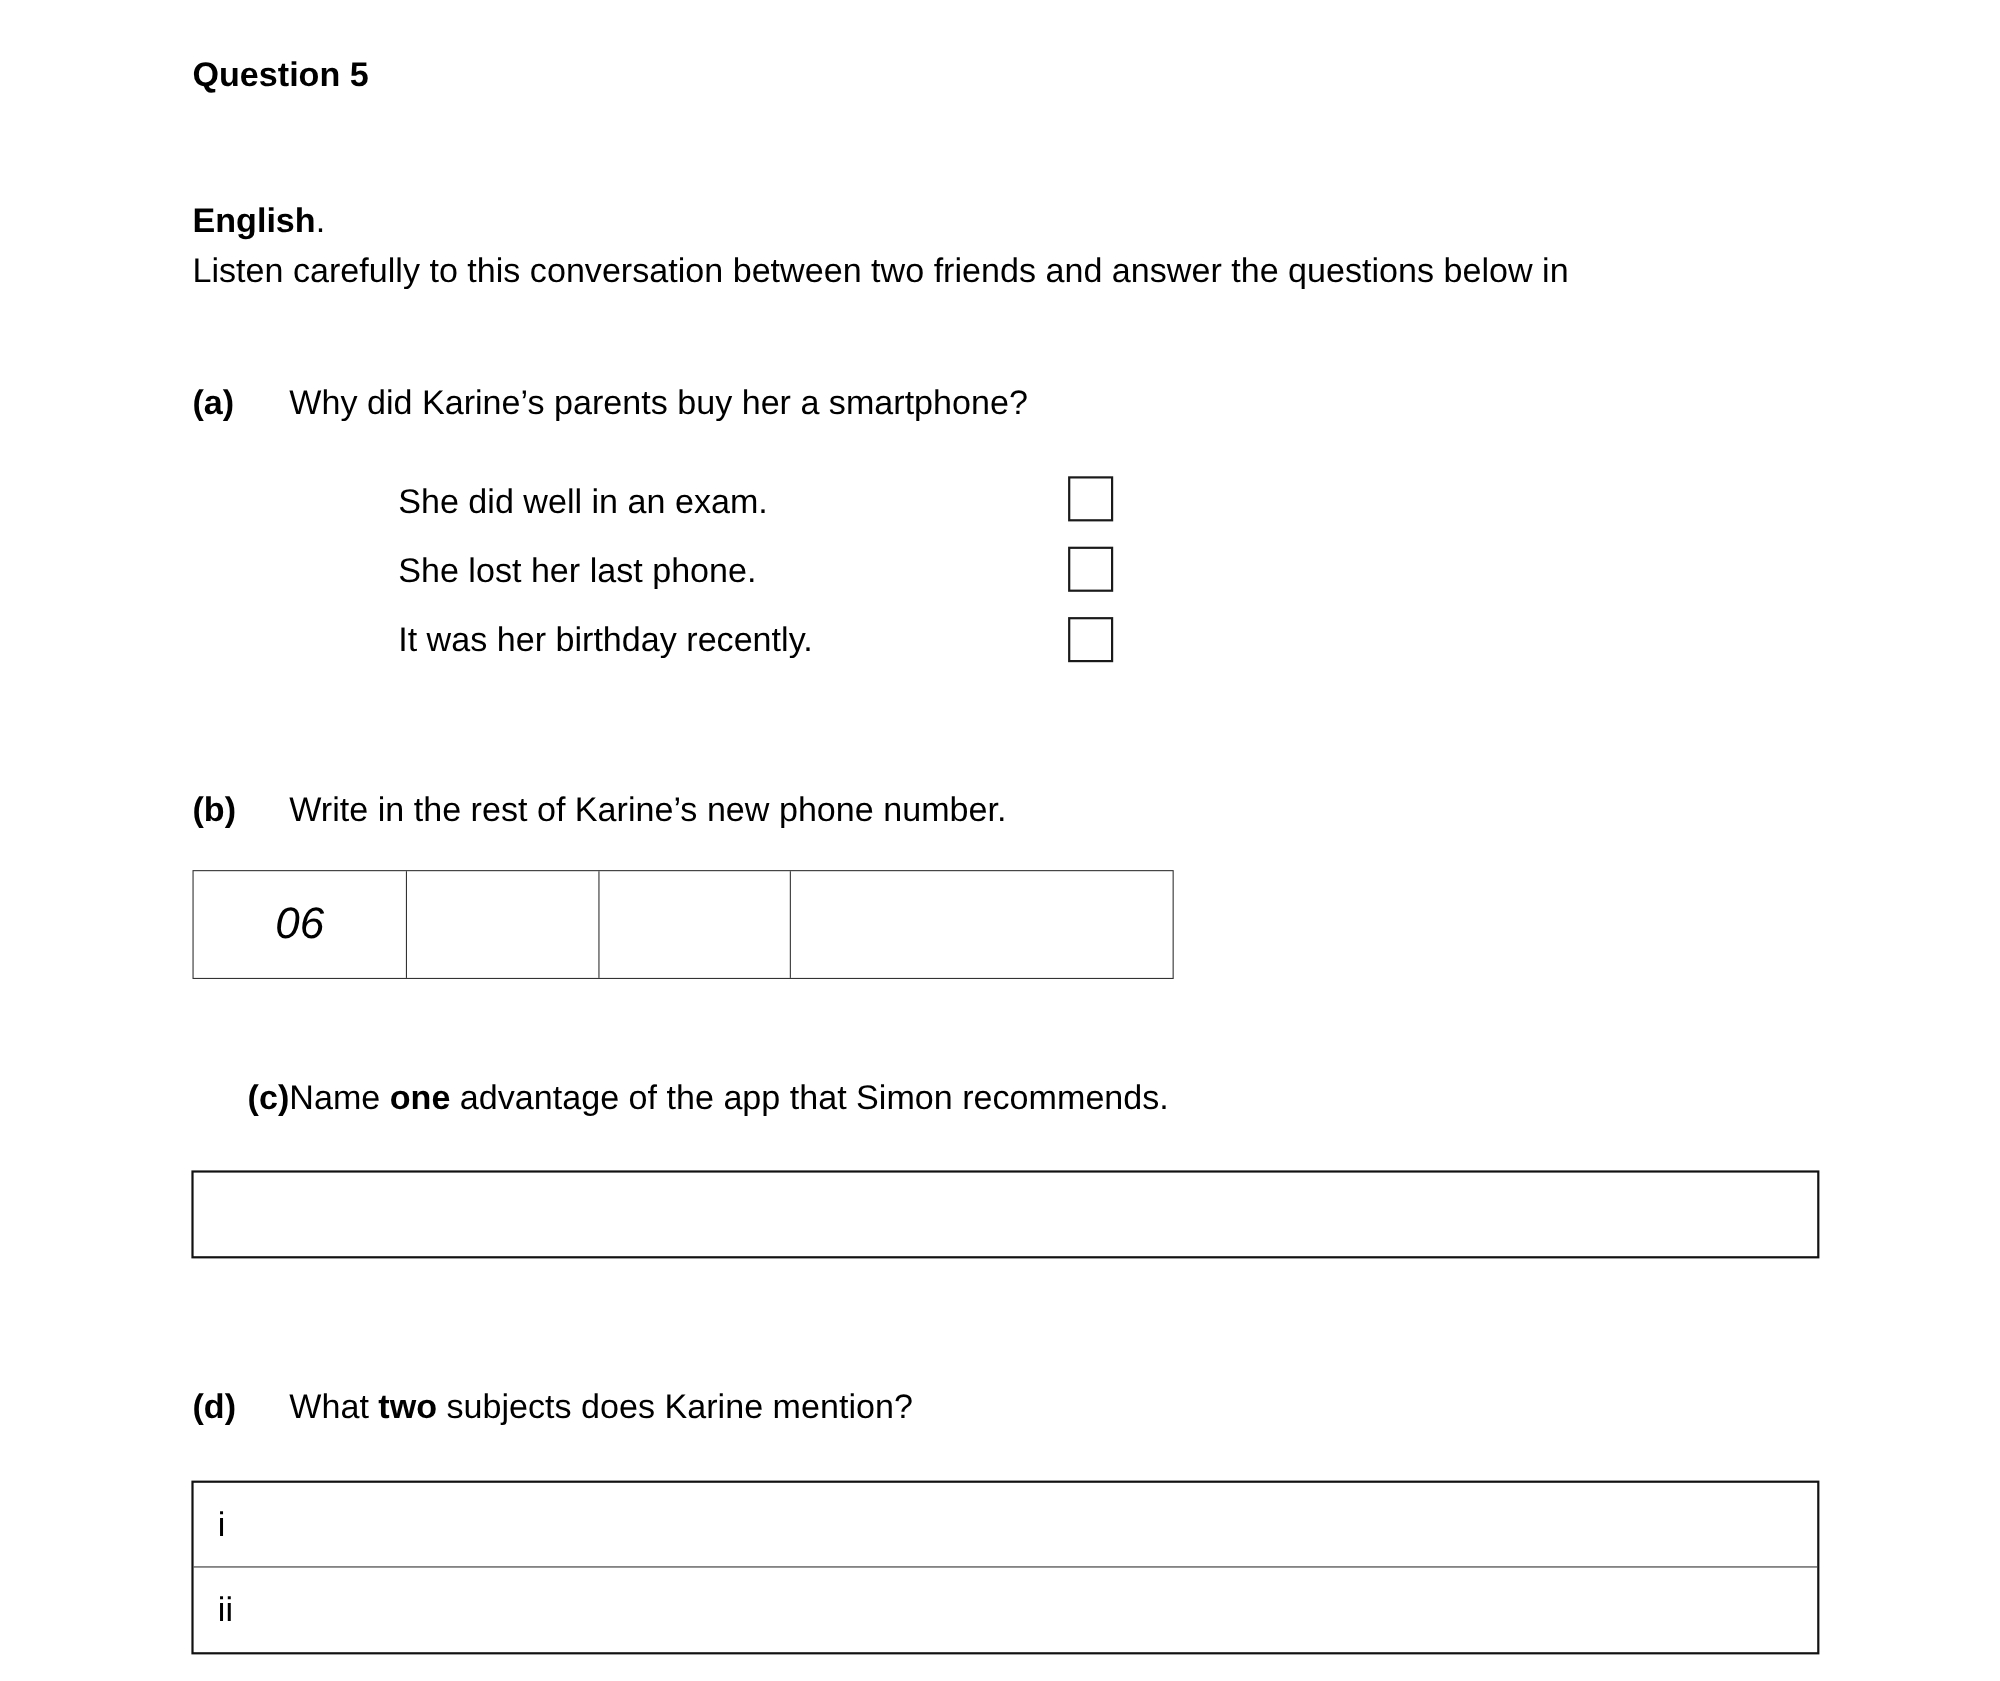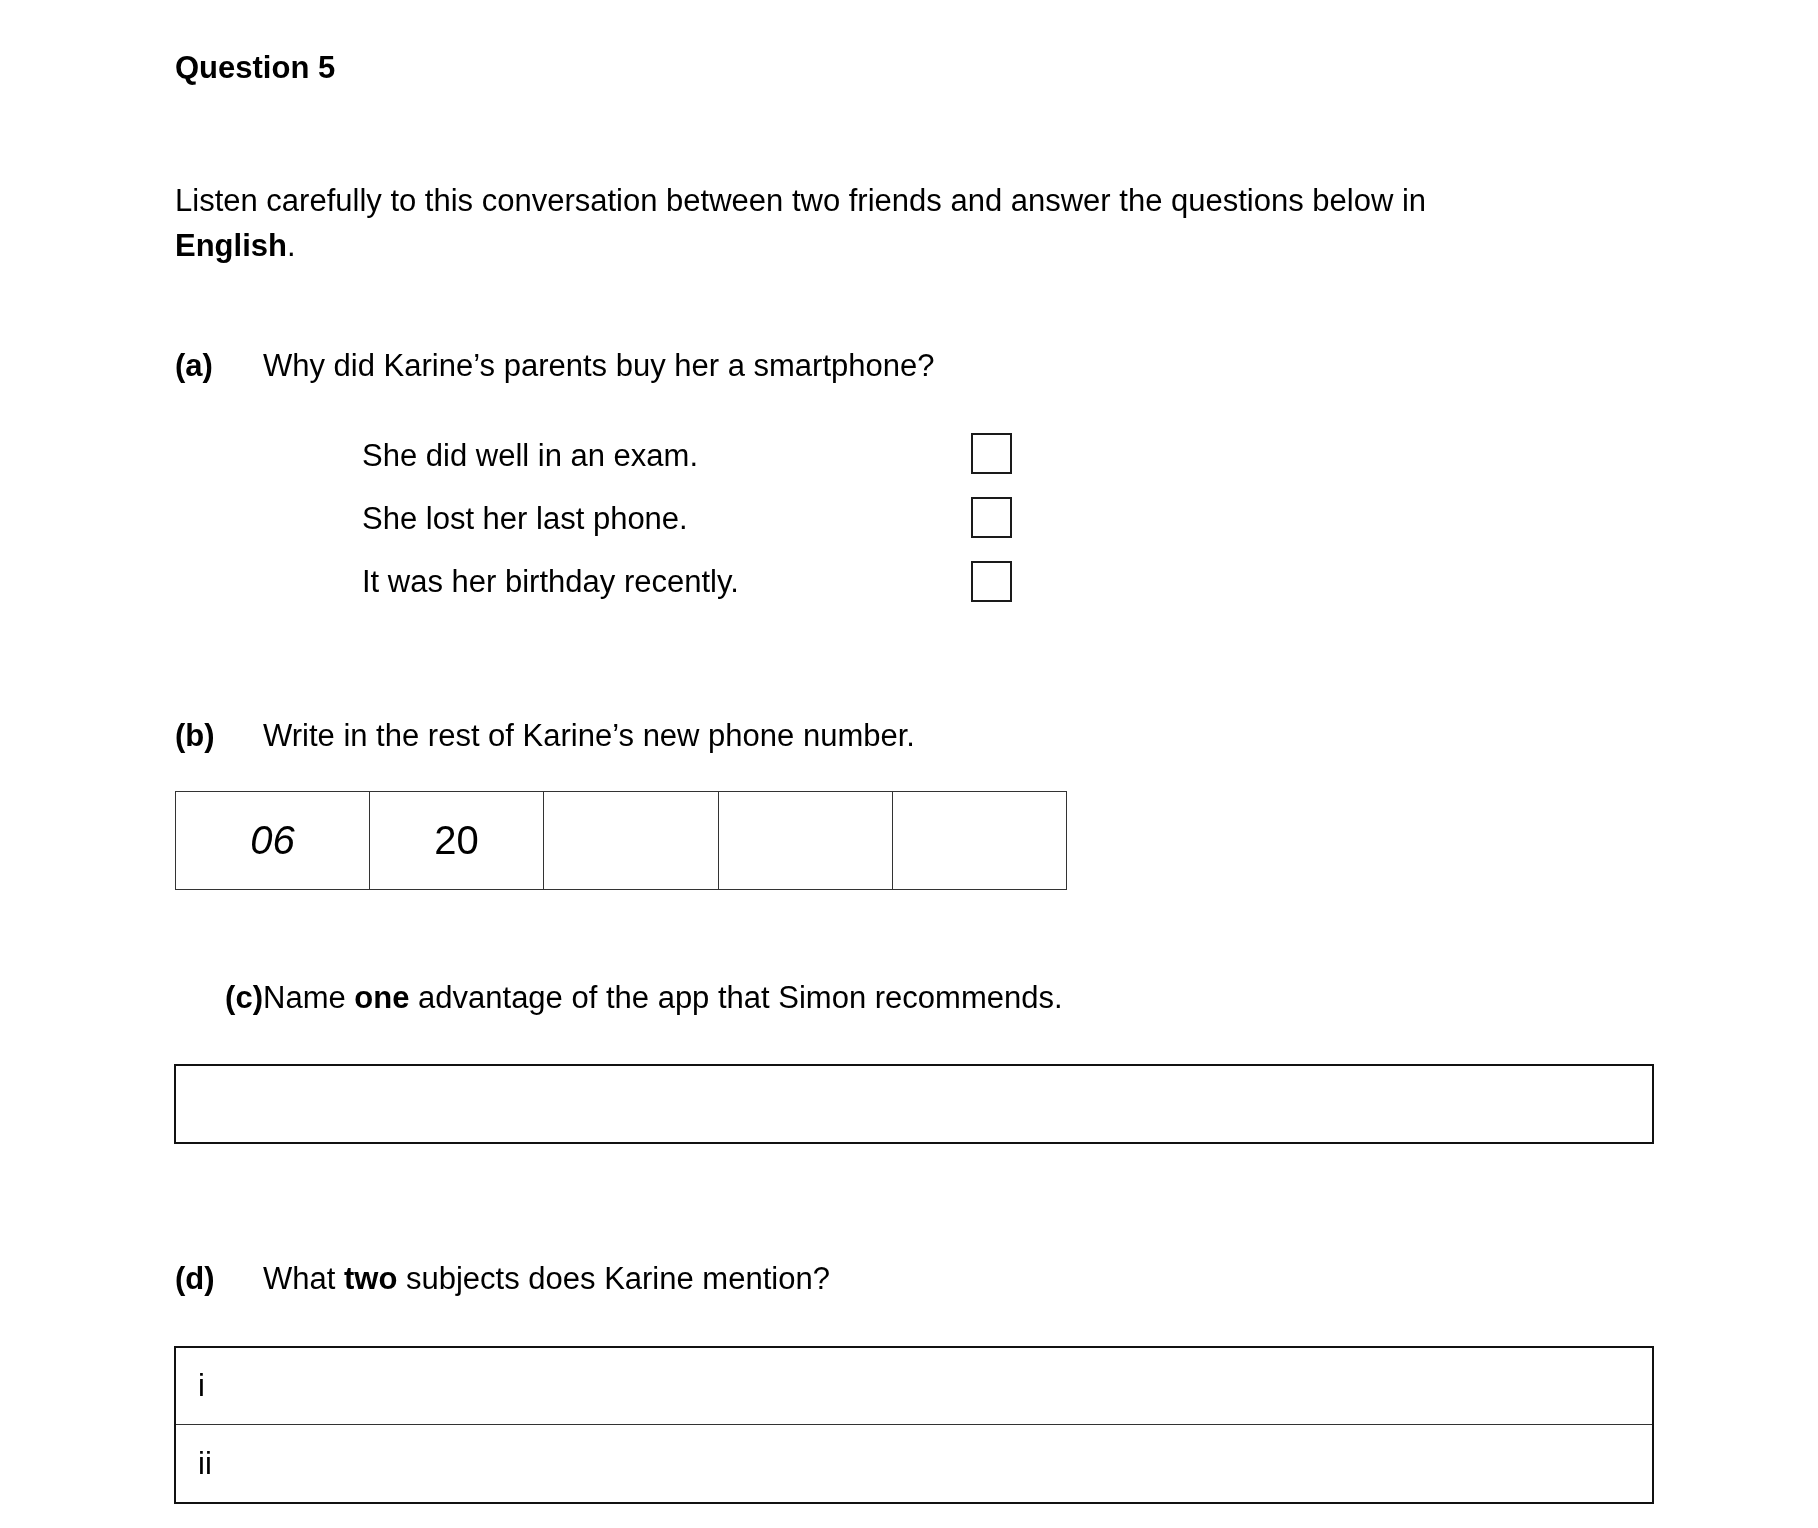--- a/index.html
+++ b/index.html
@@ -22,22 +22,22 @@
   .ans-row { height:50%; box-sizing:border-box; display:flex; align-items:center; padding-left:22px; font-size:31px; }
   .ans-row.first { border-bottom:1.5px solid #333; }
   b { font-weight:bold; }
 </style>
 </head>
 <body>
 
 <div class="abs txt q-title">Question 5</div>
 
 <div class="abs intro">
+  <div><b>English</b><span>.</span></div>
   <div style="white-space:nowrap;">Listen carefully to this conversation between two friends and answer the questions below in</div>
-  <div><b>English</b><span>.</span></div>
 </div>
 
 <div class="abs txt part" style="top:348px;">
   <span class="label">(a)</span><span>Why did Karine’s parents buy her a smartphone?</span>
 </div>
 
 <div class="abs txt option" style="top:438px;">She did well in an exam.</div>
 <div class="abs checkbox" style="top:433px;"></div>
 
 <div class="abs txt option" style="top:501px;">She lost her last phone.</div>
@@ -45,21 +45,20 @@
 
 <div class="abs txt option" style="top:564px;">It was her birthday recently.</div>
 <div class="abs checkbox" style="top:561px;"></div>
 
 <div class="abs txt part" style="top:718px;">
   <span class="label">(b)</span><span>Write in the rest of Karine’s new phone number.</span>
 </div>
 
 <div class="abs phone-table">
   <div class="phone-cell" style="width:194px;font-style:italic;">06</div>
-  <div class="phone-cell" style="width:174px;">20</div>
   <div class="phone-cell" style="width:175px;"></div>
   <div class="phone-cell" style="width:174px;"></div>
   <div class="phone-cell" style="flex:1;"></div>
 </div>
 
 <div class="abs txt part" style="top:980px;text-align:right;">
   <span class="label">(c)</span><span>Name </span><b>one</b><span> advantage of the app that Simon recommends.</span>
 </div>
 
 <div class="abs answer-box" style="top:1064px; height:80px;"></div>

